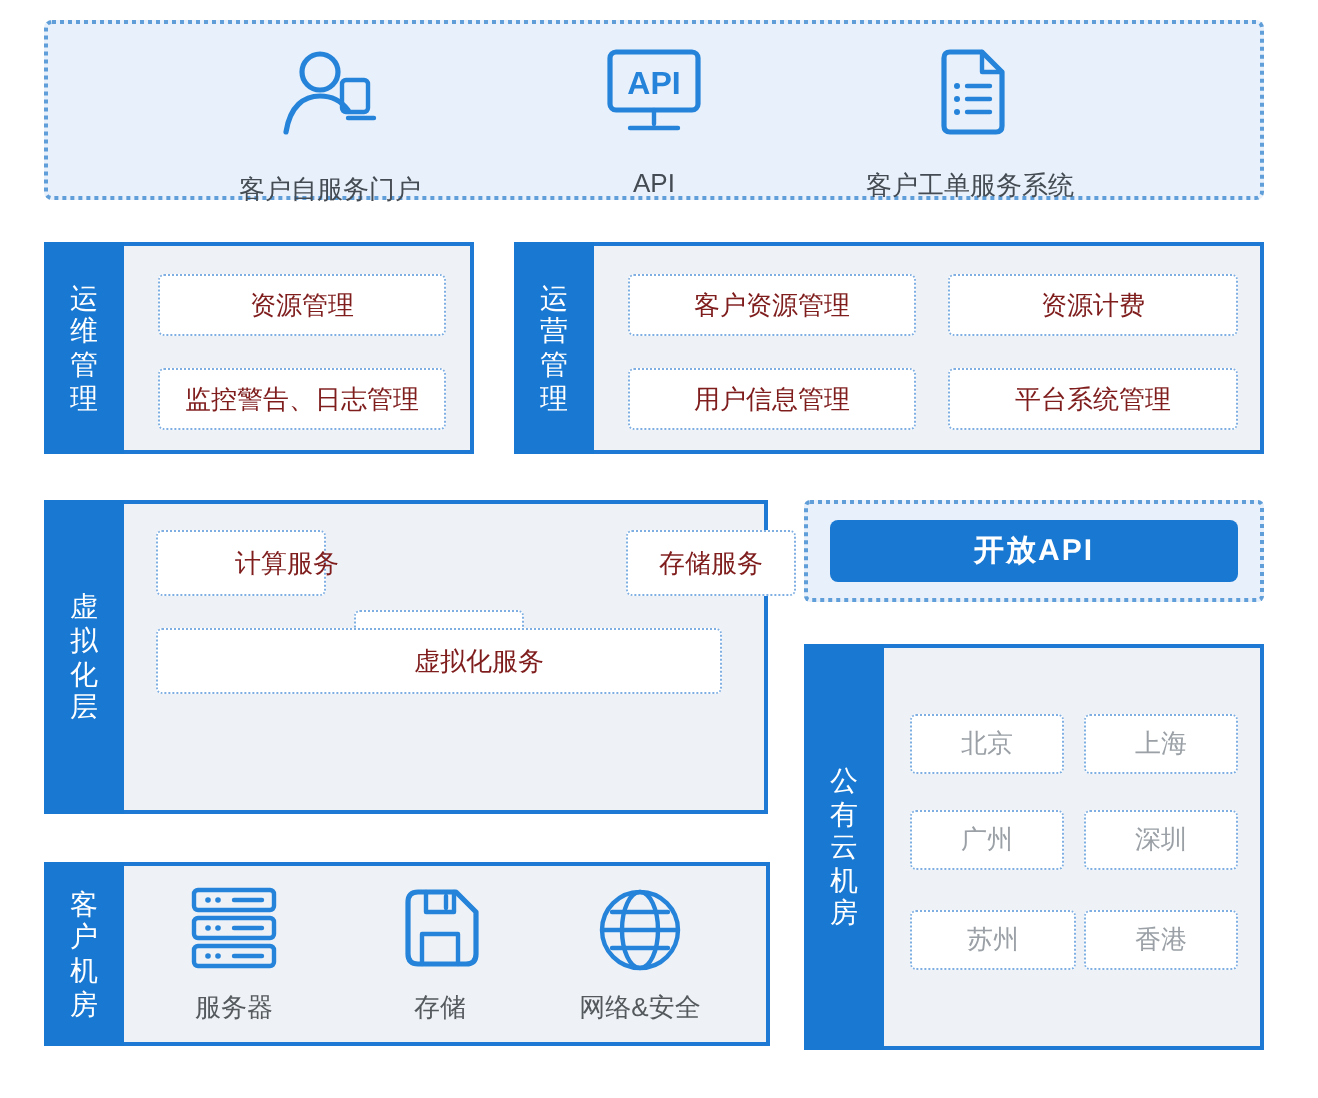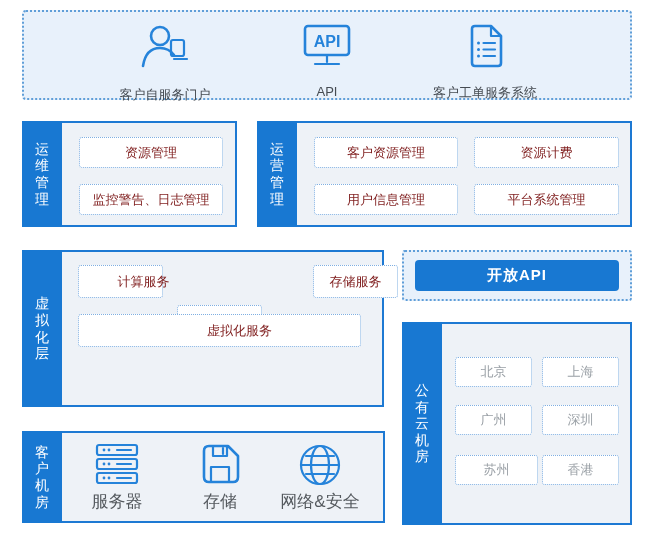--- a/index.html
+++ b/index.html
@@ -28,21 +28,21 @@
   
   .openapi-wrap{position:absolute;left:402px;top:250px;width:230px;height:51px;
     background:#e8f1fb;border:2px dotted #5f9ed8;border-radius:3px;box-sizing:border-box;padding-left:16px;}
   .openapi-btn{position:absolute;left:11px;top:8px;width:204px;height:31px;background:#1878d2;
     border-radius:4px;color:#fff;font-size:15px;font-weight:bold;letter-spacing:1px;
     display:flex;align-items:center;justify-content:center;}
 
   
   .dc-item{position:absolute;top:10px;width:96px;height:70px;
     display:flex;flex-direction:column;align-items:center;justify-content:space-between;}
-  .dc-label{font-size:17px;color:#54595e;white-space:nowrap;}
+  .dc-label{font-size:13px;color:#54595e;white-space:nowrap;}
 
   svg{display:block;}
   .stroke{fill:none;stroke:#2583da;stroke-width:2.6;stroke-linecap:round;stroke-linejoin:round;}
   .thin{stroke-width:2.2;}
   .fillb{fill:#2583da;stroke:none;}
 </style>
 </head>
 <body>
 
 <div class="canvas">

